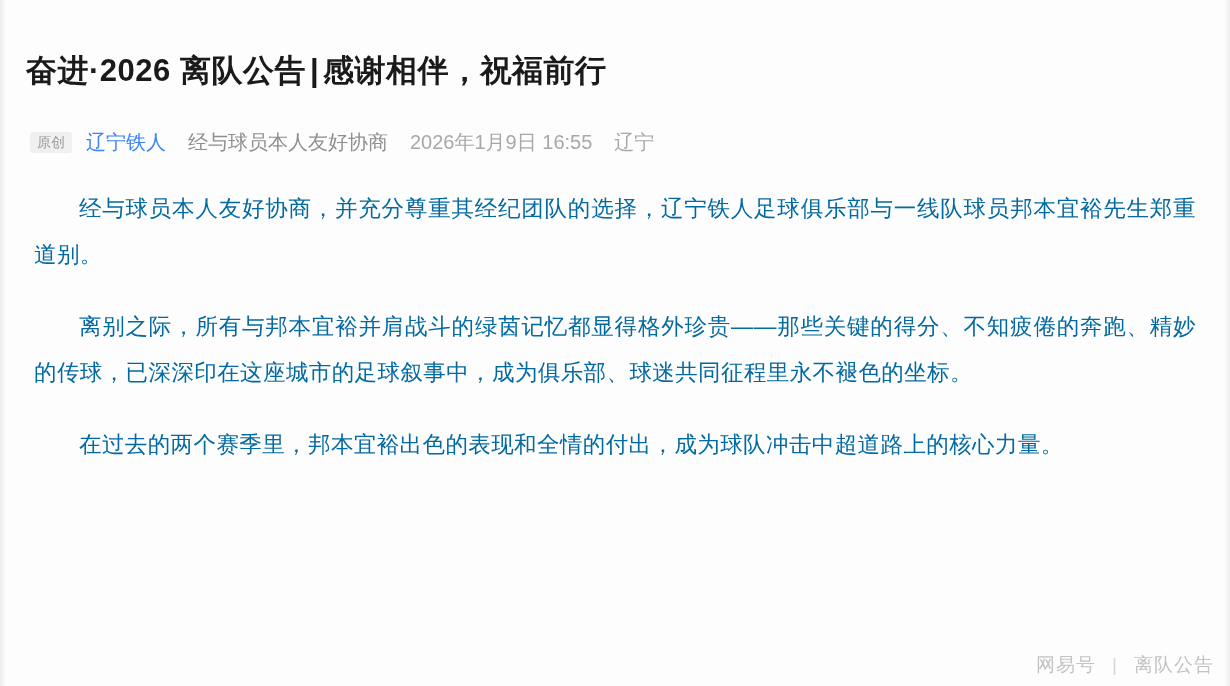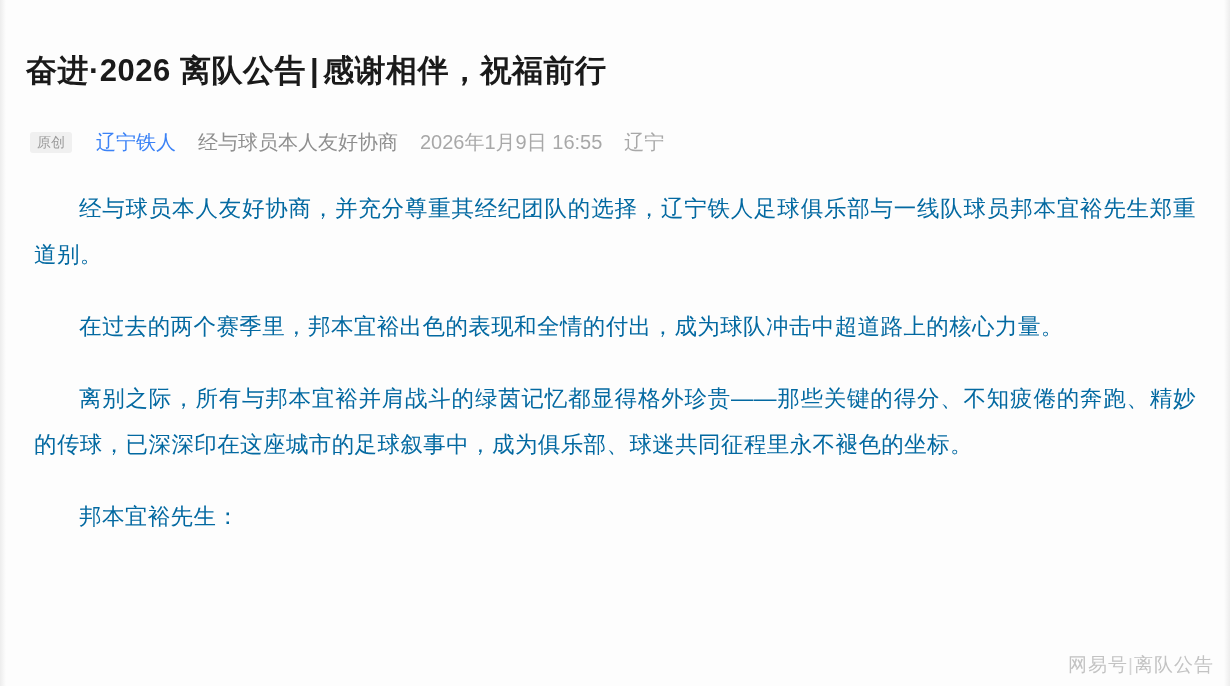--- a/index.html
+++ b/index.html
@@ -51,21 +51,21 @@
     white-space: nowrap;
   }
   .meta-badge {
     display: inline-block;
     font-size: 14px;
     color: #9a9a9a;
     background: #f0f0f0;
     border-radius: 3px;
     padding: 3px 7px 4px 7px;
     line-height: 1;
-    margin-right: 24px;
+    margin-right: 14px;
   }
   .meta-author {
     font-size: 20px;
     color: #3b82f6;
     margin-right: 22px;
   }
   .meta-source {
     font-size: 20px;
     color: #8f8f8f;
     margin-right: 22px;
@@ -97,21 +97,21 @@
     text-indent: 2em;
   }
 
   
   .watermark {
     position: absolute;
     right: 16px;
     bottom: 8px;
     display: flex;
     align-items: center;
-    gap: 0;
+    gap: 16px;
     color: #b9b9b9;
     font-size: 19px;
     letter-spacing: 1px;
     opacity: 0.85;
   }
   .watermark .wm-divider {
     color: #cfcfcf;
   }
 
   
@@ -145,23 +145,22 @@
   <div class="meta-row">
     <span class="meta-badge">原创</span>
     <span class="meta-author">辽宁铁人</span>
     <span class="meta-source">经与球员本人友好协商</span>
     <span class="meta-date">2026年1月9日 16:55</span>
     <span class="meta-location">辽宁</span>
   </div>
 
   <div class="body-wrap">
     <p class="para">经与球员本人友好协商，并充分尊重其经纪团队的选择，辽宁铁人足球俱乐部与一线队球员邦本宜裕先生郑重道别。</p>
+    <p class="para">离别之际，所有与邦本宜裕并肩战斗的绿茵记忆都显得格外珍贵——那些关键的得分、不知疲倦的奔跑、精妙的传球，已深深印在这座城市的足球叙事中，成为俱乐部、球迷共同征程里永不褪色的坐标。</p>
     <p class="para">在过去的两个赛季里，邦本宜裕出色的表现和全情的付出，成为球队冲击中超道路上的核心力量。</p>
-    <p class="para">离别之际，所有与邦本宜裕并肩战斗的绿茵记忆都显得格外珍贵——那些关键的得分、不知疲倦的奔跑、精妙的传球，已深深印在这座城市的足球叙事中，成为俱乐部、球迷共同征程里永不褪色的坐标。</p>
-    <p class="para noindent">邦本宜裕先生：</p>
   </div>
 
   <div class="watermark">
     <span>网易号</span>
     <span class="wm-divider">|</span>
     <span>离队公告</span>
   </div>
 
 </div>
 

